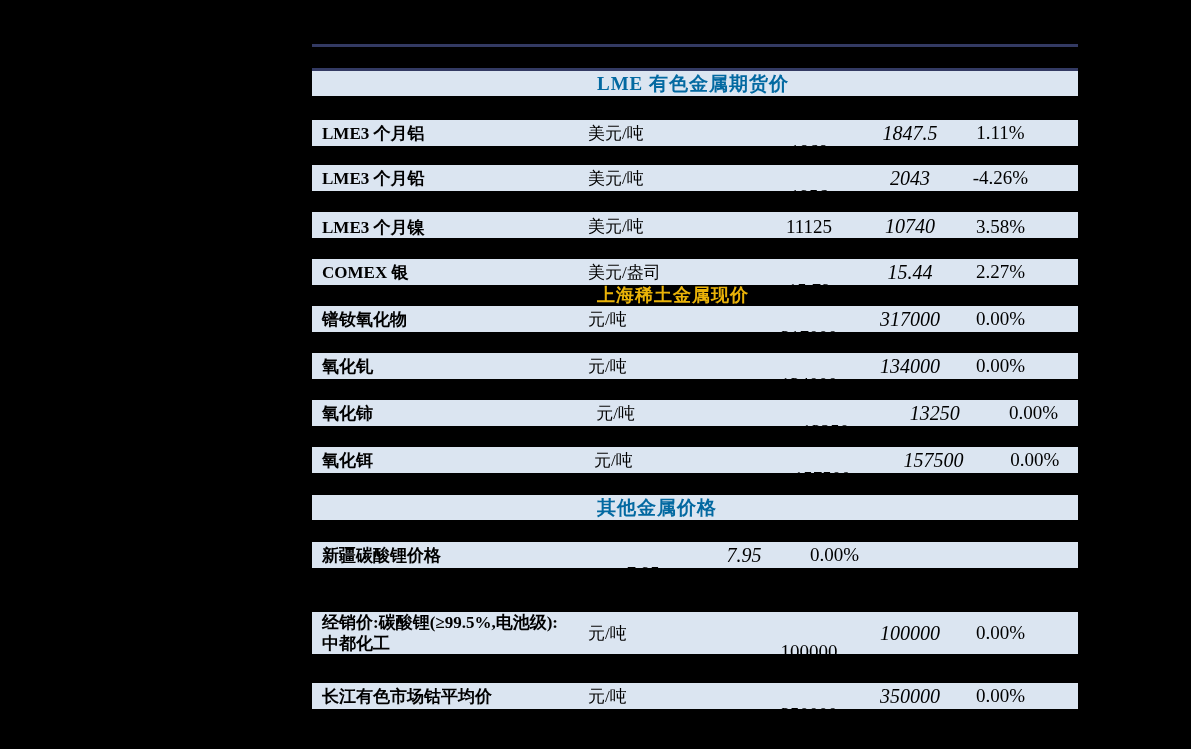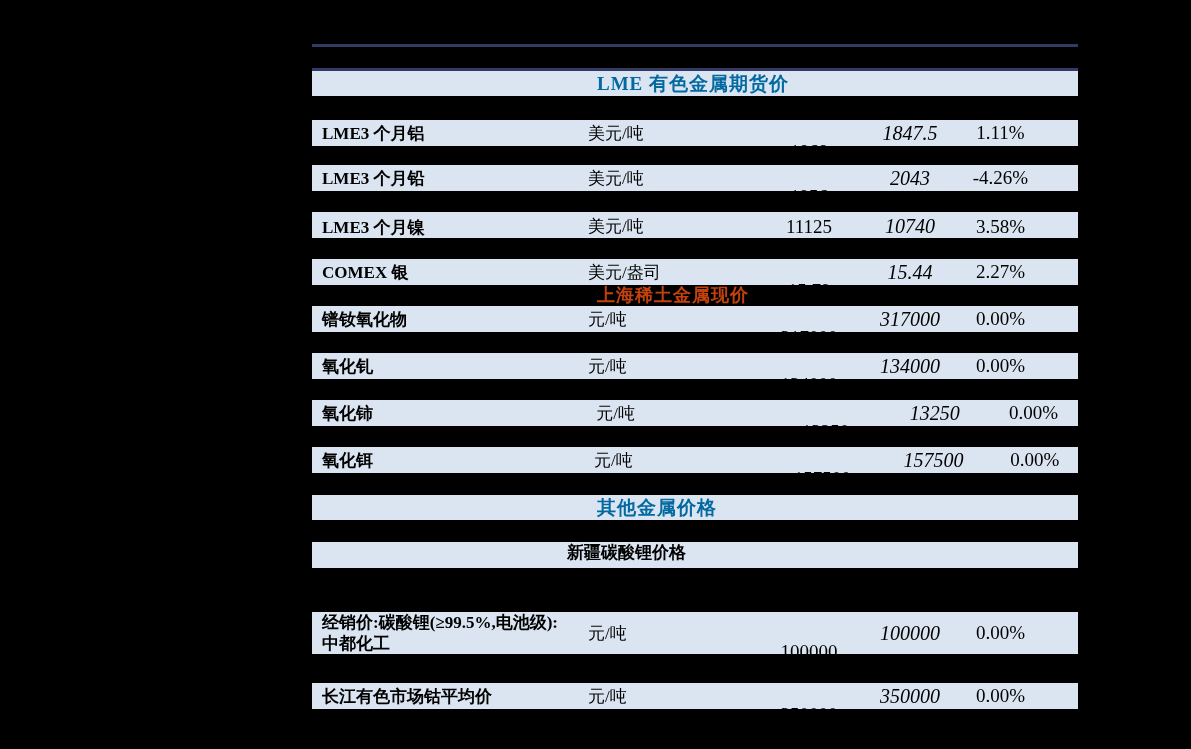--- a/index.html
+++ b/index.html
@@ -3,21 +3,21 @@
 <meta charset="utf-8">
 <style>
   html,body{margin:0;padding:0;background:#000;}
   .stage{position:relative;width:1191px;height:749px;background:#000;overflow:hidden;
          font-family:"Liberation Serif","DejaVu Serif",serif;color:#000;}
   .rule{position:absolute;left:312px;width:766px;height:3px;background:#333a63;}
   .band{position:absolute;left:312px;width:766px;height:25px;background:#dbe5f1;
         display:flex;align-items:center;}
   .sec-title{color:#0369a1;font-weight:bold;font-size:19px;padding-left:285px;
              white-space:nowrap;letter-spacing:1px;}
-  .sec-title-dark{position:absolute;left:597px;color:#c2410c;font-weight:bold;
+  .sec-title-dark{position:absolute;left:597px;color:#eab308;font-weight:bold;
                   font-size:18px;white-space:nowrap;letter-spacing:1px;line-height:20px;}
   .row{position:absolute;left:312px;width:766px;height:26px;background:#dbe5f1;
        display:flex;align-items:center;}
   .row.tall{height:42px;}
   .c-name{width:266px;padding-left:10px;font-weight:bold;font-size:17px;line-height:21px;}
   .c-unit{width:166px;font-size:17px;}
   .c-v1{width:110px;text-align:center;font-size:19px;margin-top:37px;}
   .c-v2{width:92px;text-align:center;font-size:20px;font-style:italic;}
   .c-pct{width:89px;text-align:center;font-size:19px;}
   .nameline{display:block;}
@@ -91,21 +91,21 @@
     <span class="c-unit">元/吨</span>
     <span class="c-v1">157500</span>
     <span class="c-v2">157500</span>
     <span class="c-pct">0.00%</span>
   </div>
 
   <div class="band" style="top:495px;">
     <span class="sec-title">其他金属价格</span>
   </div>
 
-  <div class="row" style="top:542px;flex-direction:column;">
+  <div class="row" style="top:542px;">
     <span class="c-name">新疆碳酸锂价格</span>
     <span class="c-v1">7.95</span>
     <span class="c-v2">7.95</span>
     <span class="c-pct">0.00%</span>
   </div>
   <div class="row tall" style="top:612px;">
     <span class="c-name">
       <span class="nameline">经销价:碳酸锂(≥99.5%,电池级):</span>
       <span class="nameline">中都化工</span>
     </span>

